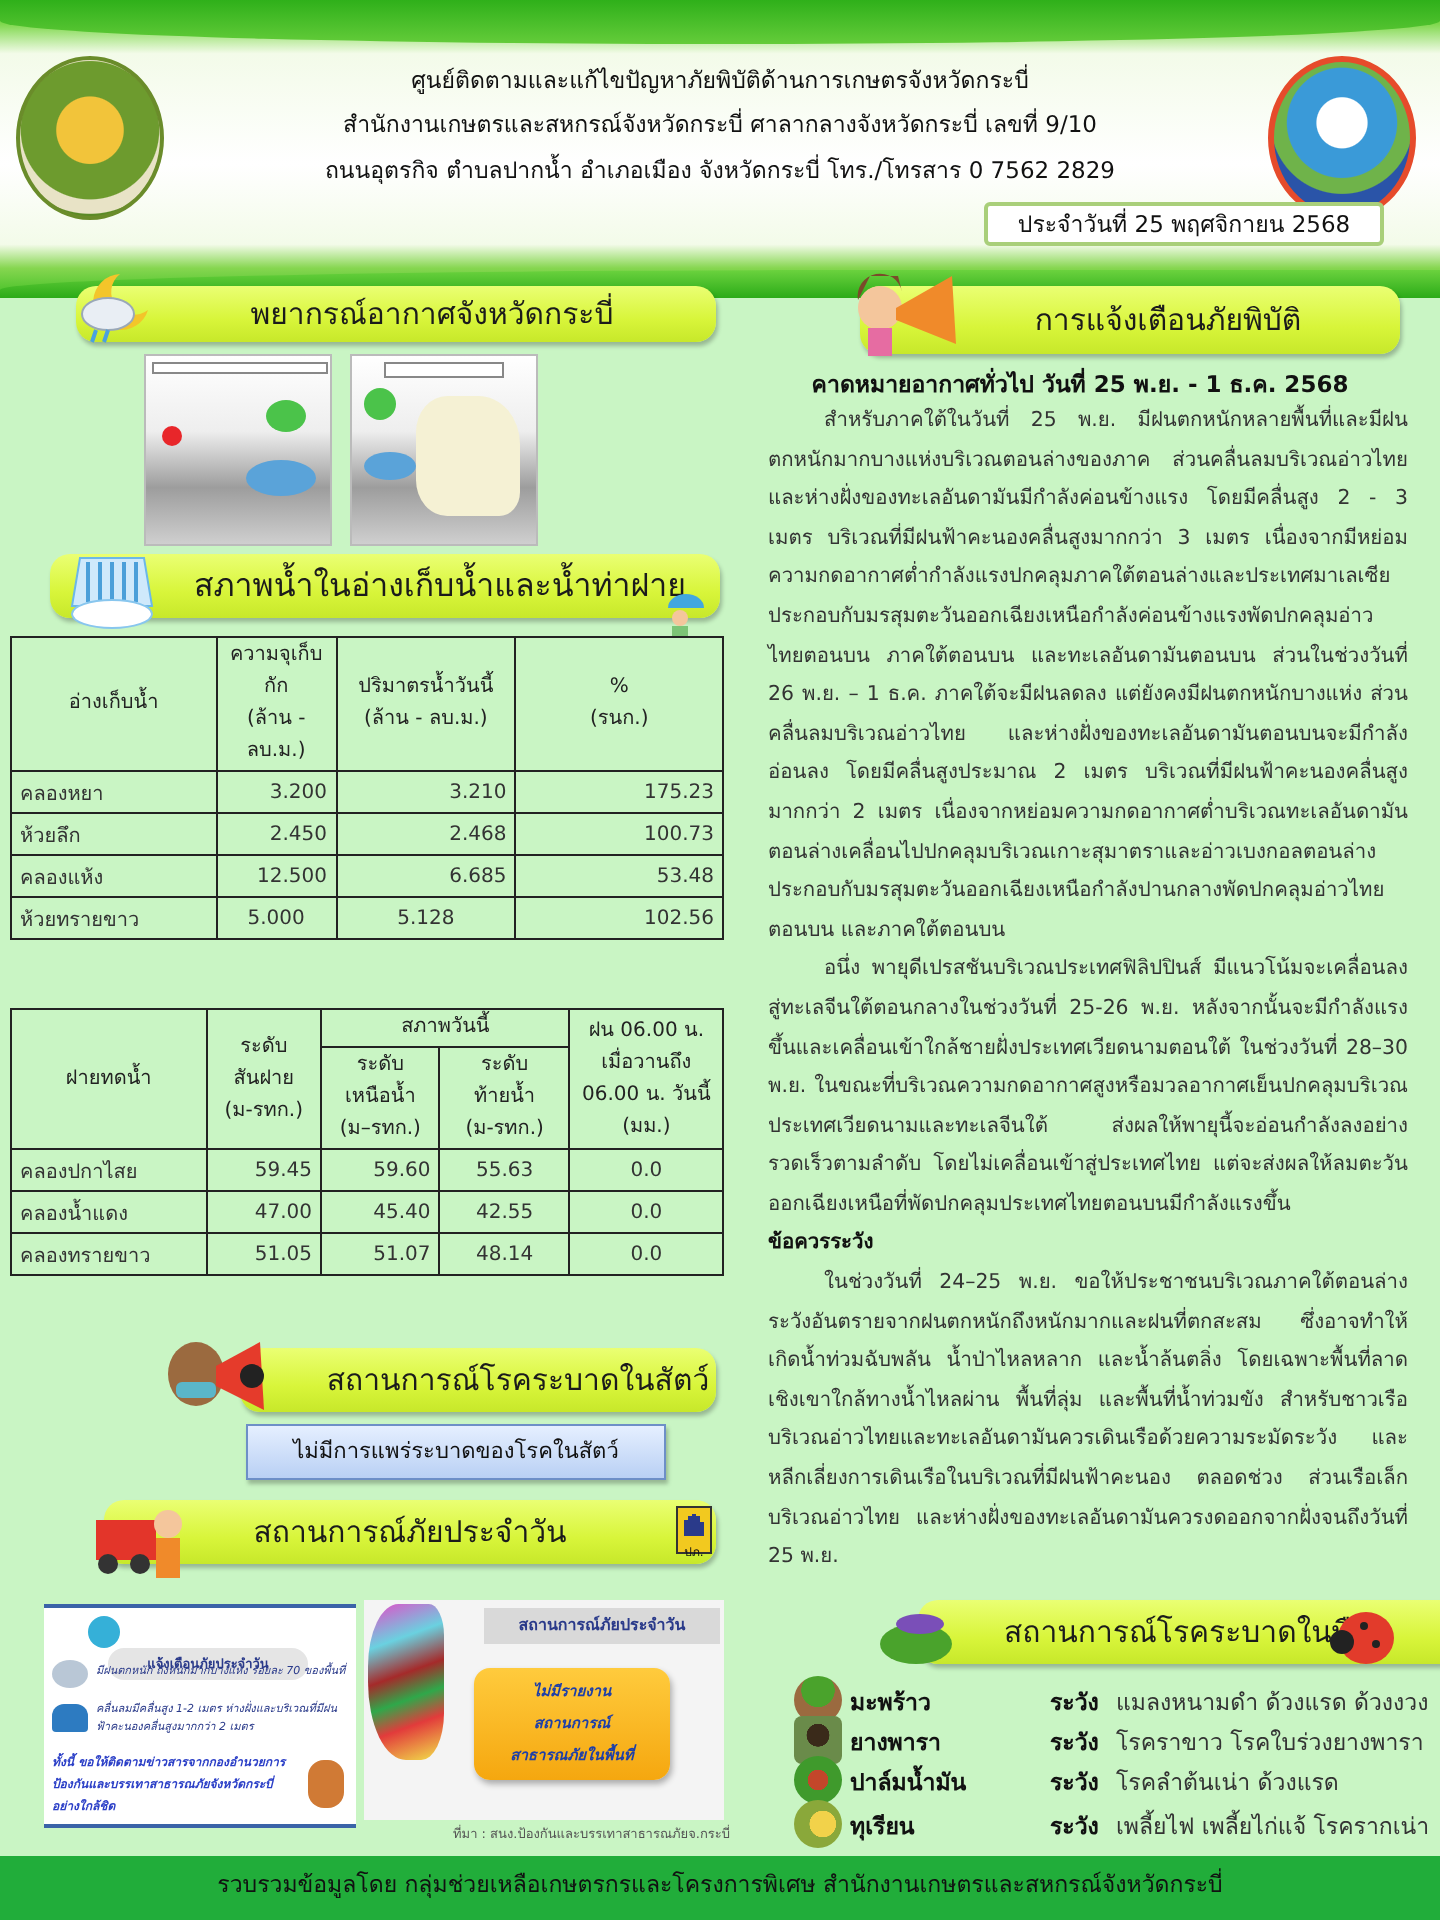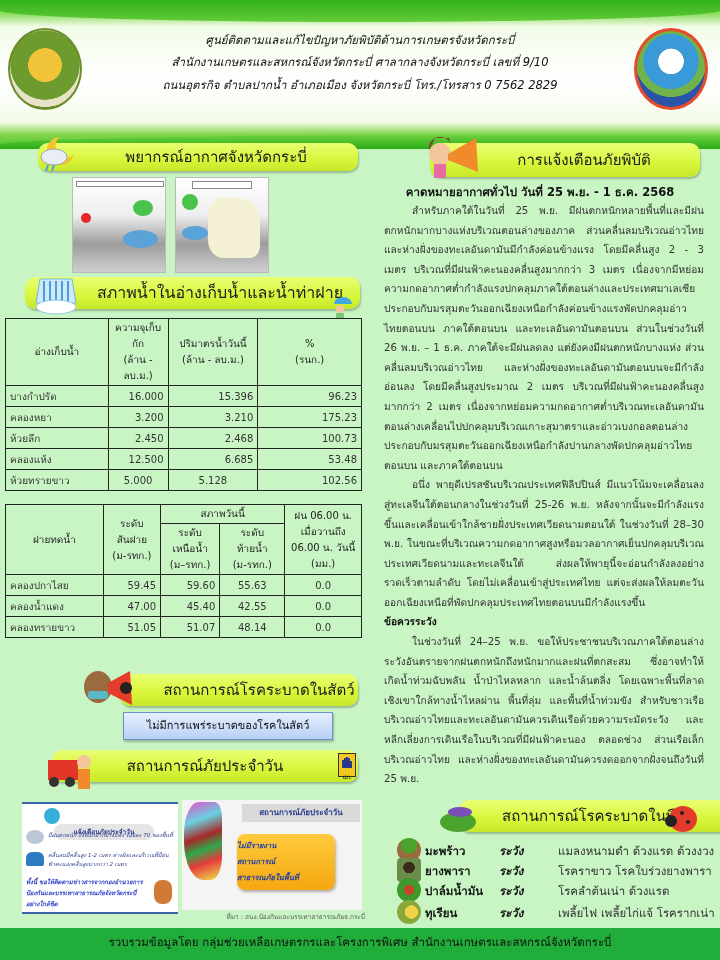--- a/index.html
+++ b/index.html
@@ -7,21 +7,20 @@
   body {
     background: #c9f5c4;
     font-family: "DejaVu Sans", "Liberation Sans", sans-serif;
     color: #222;
     position: relative;
   }
   
   .header {
     position: absolute; left: 0; top: 0; width: 720px; height: 149px;
     background: linear-gradient(180deg, #3fbf23 0%, #7fd84d 8%, #f3fbe9 18%, #ffffff 55%, #f3fbe9 82%, #86d650 90%, #3fbf23 100%);
-    font-style: italic;
   }
   .header .wave-top {
     position: absolute; left: 0; top: 0; width: 720px; height: 22px;
     background: linear-gradient(180deg, #2fb01a, #64cc3a);
     border-bottom-left-radius: 60% 14px; border-bottom-right-radius: 60% 14px;
   }
   .header .wave-bot {
     position: absolute; left: 0; bottom: 0; width: 720px; height: 14px;
     background: linear-gradient(180deg, #6bd23e, #2bab18);
     border-top-left-radius: 60% 10px;
@@ -77,40 +76,41 @@
   .warn-body {
     position: absolute; left: 384px; top: 201px; width: 320px;
     font-size: 10.2px; line-height: 19.6px; color: #333; text-align: justify;
   }
   .warn-body p { text-indent: 28px; }
   .warn-body .sub { font-weight: bold; text-indent: 0; color: #111; }
   .plant-row {
     position: absolute; left: 425px; height: 22px; font-size: 11.5px;
   }
   .plant-row .pname { position: absolute; left: 0; width: 90px; color: #111; font-weight: bold; }
-  .plant-row .pwarn { position: absolute; left: 74px; color: #111; font-weight: bold; font-style: italic; }
+  .plant-row .pwarn { position: absolute; left: 100px; color: #111; font-weight: bold; }
   .plant-row .pdesc { position: absolute; left: 133px; white-space: nowrap; color: #333; }
   .plant-icon { position: absolute; left: -28px; top: -4px; width: 24px; height: 24px; border-radius: 50%; }
   .footer {
     position: absolute; left: 0; top: 928px; width: 720px; height: 32px;
     background: #21ad3a; color: #111; font-size: 11.5px; text-align: center; line-height: 28px;
   }
   .panel { position: absolute; }
 </style>
 </head>
 <body>
 
 <div class="header">
   <div class="wave-top"></div>
   <div class="wave-bot"></div>
   <div class="logo logo-left"></div>
   <div class="logo logo-right"></div>
   <div class="head-text" style="top:31px;">ศูนย์ติดตามและแก้ไขปัญหาภัยพิบัติด้านการเกษตรจังหวัดกระบี่</div>
   <div class="head-text" style="top:53px;">สำนักงานเกษตรและสหกรณ์จังหวัดกระบี่ ศาลากลางจังหวัดกระบี่ เลขที่ 9/10</div>
   <div class="head-text" style="top:76px;">ถนนอุตรกิจ ตำบลปากน้ำ อำเภอเมือง จังหวัดกระบี่  โทร./โทรสาร 0 7562 2829</div>
+  <div class="date-box">ประจำวันที่ 25 พฤศจิกายน 2568</div>
 </div>
 
 <div class="banner" style="left:38px; top:143px; width:320px;padding-left:36px;">
   <span>พยากรณ์อากาศจังหวัดกระบี่</span>
 </div>
 <div class="icon-blob" style="left:38px; top:135px; width:40px; height:38px;">
   <svg width="40" height="38" viewBox="0 0 40 38">
     <path d="M22 2 a14 14 0 1 0 14 18 a11 11 0 1 1 -14 -18z" fill="#f3c52a"></path>
     <ellipse cx="16" cy="22" rx="13" ry="8" fill="#e9eef4" stroke="#9aa8b8"></ellipse>
     <path d="M10 30 l-2 6 M16 30 l-2 6" stroke="#4aa1e0" stroke-width="2"></path>
@@ -158,26 +158,20 @@
     <th style="width:90px;">
           <div>ปริมาตรน้ำวันนี้</div>
           <div>(ล้าน - ลบ.ม.)</div>
         </th>
     <th style="width:104px;">
           <div>%</div>
           <div>(รนก.)</div>
         </th>
   </tr>
   <tr>
-    <td>บางกำปรัด</td>
-    <td class="num">16.000</td>
-    <td class="num">15.396</td>
-    <td class="num">96.23</td>
-  </tr>
-  <tr>
     <td>คลองหยา</td>
     <td class="num">3.200</td>
     <td class="num">3.210</td>
     <td class="num">175.23</td>
   </tr>
   <tr>
     <td>ห้วยลึก</td>
     <td class="num">2.450</td>
     <td class="num">2.468</td>
     <td class="num">100.73</td>
@@ -289,21 +283,21 @@
   <div style="position:absolute; left:26px; top:27px; width:126px; font-size:5.5px; font-style:italic; color:#2a3a8a;">มีฝนตกหนัก ถึงหนักมากบางแห่ง ร้อยละ 70 ของพื้นที่</div>
   <div style="position:absolute; left:4px; top:48px; width:18px; height:14px; background:#2d7bc1; border-radius:6px 6px 2px 2px;"></div>
   <div style="position:absolute; left:26px; top:47px; width:126px; font-size:5.5px; font-style:italic; color:#2a3a8a; line-height:9px;">คลื่นลมมีคลื่นสูง 1-2 เมตร ห่างฝั่งและบริเวณที่มีฝนฟ้าคะนองคลื่นสูงมากกว่า 2 เมตร</div>
   <div style="position:absolute; left:4px; top:72px; width:122px; font-size:6px; font-style:italic; font-weight:bold; color:#2b3fc7; line-height:11px;">ทั้งนี้ ขอให้ติดตามข่าวสารจากกองอำนวยการป้องกันและบรรเทาสาธารณภัยจังหวัดกระบี่อย่างใกล้ชิด</div>
   <div style="position:absolute; left:132px; top:76px; width:18px; height:24px; border-radius:8px; background:#d07a35;"></div>
 </div>
 
 <div class="panel" style="left:182px; top:800px; width:180px; height:110px; background:#f4f4f4;">
   <div style="position:absolute; left:60px; top:4px; width:118px; height:18px; background:#d9d9d9; font-size:8px; line-height:18px; text-align:center; font-weight:bold; color:#2a3a8a;">สถานการณ์ภัยประจำวัน</div>
   <div style="position:absolute; left:2px; top:2px; width:38px; height:78px; background:linear-gradient(160deg,#e64ac8 0%,#6ad1e0 25%,#a52a2a 45%,#2fa84a 60%,#e23b3b 75%,#f2e54b 100%); border-radius:40% 20% 30% 50%;"></div>
-  <div style="position:absolute; left:55px; top:34px; width:98px; height:56px; background:linear-gradient(180deg,#ffcb3d,#f5a70f); border-radius:8px; box-shadow:1px 2px 3px rgba(0,0,0,0.3); text-align:left; font-size:7.5px; font-style:italic; font-weight:bold; color:#1e3fa8; line-height:16px; padding-top:4px;">
+  <div style="position:absolute; left:55px; top:34px; width:98px; height:56px; background:linear-gradient(180deg,#ffcb3d,#f5a70f); border-radius:8px; box-shadow:1px 2px 3px rgba(0,0,0,0.3); text-align:center; font-size:7.5px; font-style:italic; font-weight:bold; color:#1e3fa8; line-height:16px; padding-top:4px;">
     <div>ไม่มีรายงาน</div>
     <div>สถานการณ์</div>
     <div>สาธารณภัยในพื้นที่</div>
   </div>
 </div>
 <div style="position:absolute; left:190px; top:912px; width:175px; font-size:6.5px; text-align:right; color:#555;">ที่มา : สนง.ป้องกันและบรรเทาสาธารณภัยจ.กระบี่</div>
 
 <div class="banner" style="left:430px; top:143px; width:270px; height:34px; line-height:34px; font-size:15px;">
   <span style="padding-left:38px;">การแจ้งเตือนภัยพิบัติ</span>
 </div>

